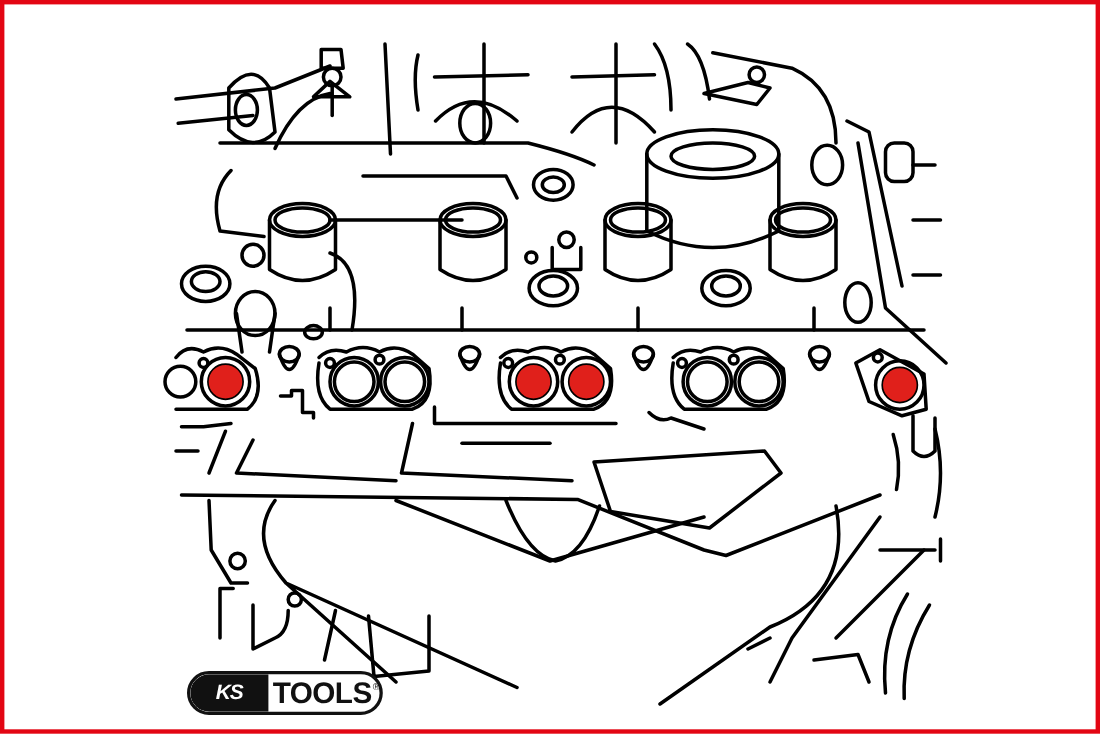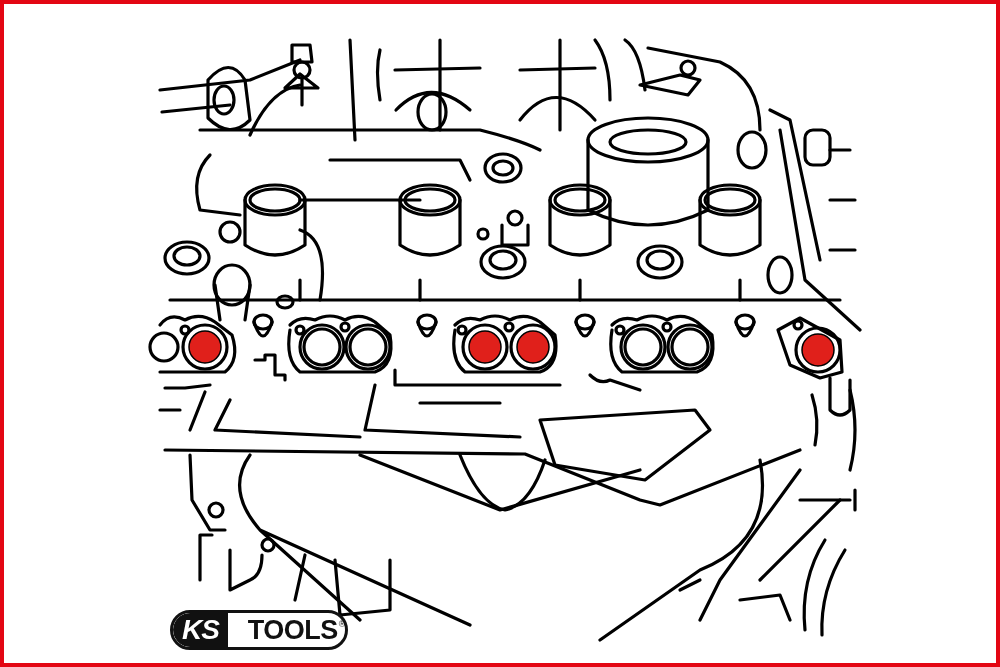--- a/index.html
+++ b/index.html
@@ -9,25 +9,25 @@
       box-sizing: border-box; border: 4px solid #e30613; background: #fff;
     }
     .diagram { position: absolute; left: 0; top: 0; width: 1000px; height: 667px; }
     .logo {
       position: absolute; left: 170px; top: 610px; width: 178px; height: 40px;
       border: 3px solid #111; border-radius: 22px; box-sizing: border-box;
       display: flex; overflow: hidden; background: #fff;
     }
     .logo-ks {
       background: #111; color: #fff; width: 80px; display: flex; align-items: center; justify-content: center;
-      font-family: "Liberation Sans", sans-serif; font-weight: bold; font-style: italic; font-size: 28px;
+      font-family: "Liberation Sans", sans-serif; font-weight: bold; font-style: italic; font-size: 19px;
       border-radius: 18px 0 0 18px; letter-spacing: -1px;
     }
     .logo-tools {
-      flex: 1; display: flex; align-items: center; padding-left: 20px;
+      flex: 1; display: flex; align-items: center; padding-left: 4px;
       font-family: "Liberation Sans", sans-serif; font-weight: bold; font-size: 27px; color: #111; letter-spacing: -0.5px;
     }
     .logo-reg { font-size: 9px; font-weight: normal; align-self: flex-start; margin-top: 6px; margin-left: 1px; color:#111; }
   </style>
 </head>
 <body>
 
 <div class="frame"></div>
 
 <svg class="diagram" viewBox="0 0 1000 667" xmlns="http://www.w3.org/2000/svg">

